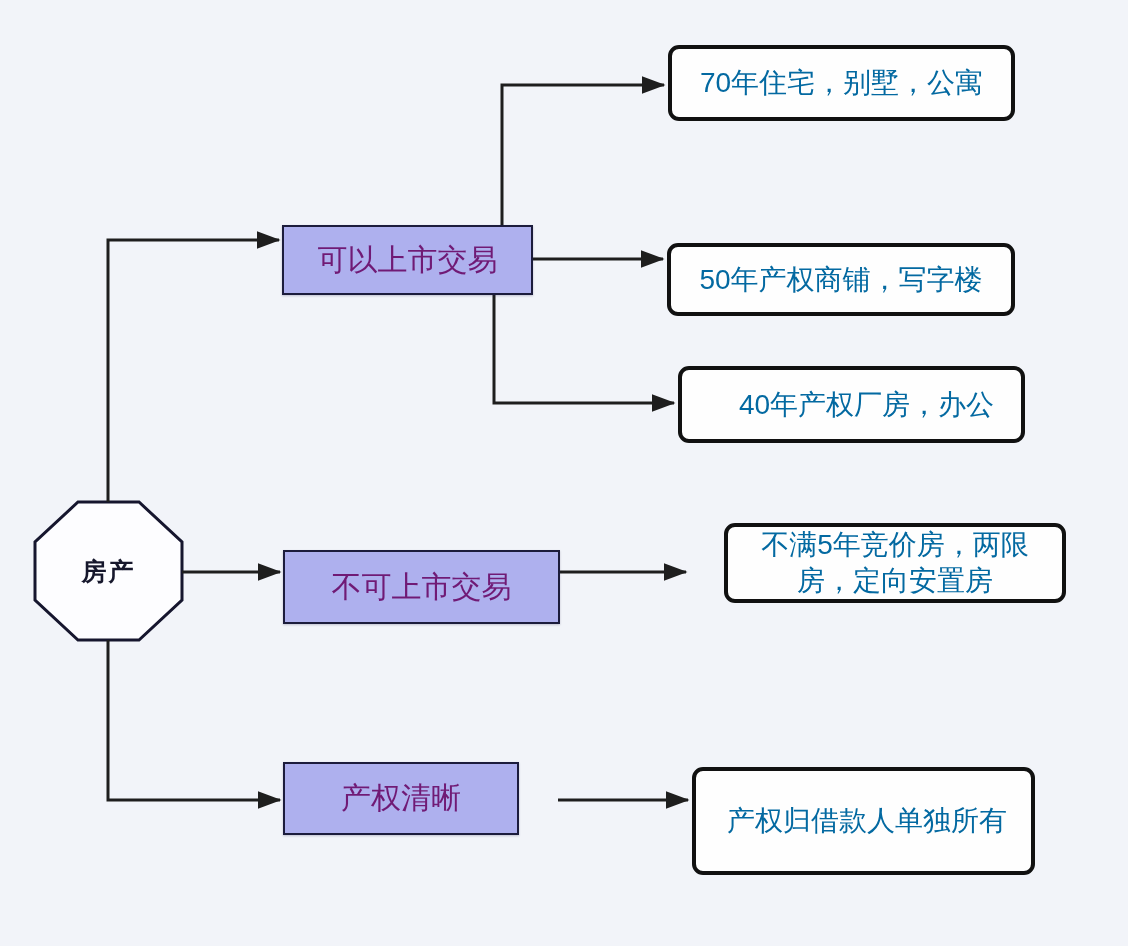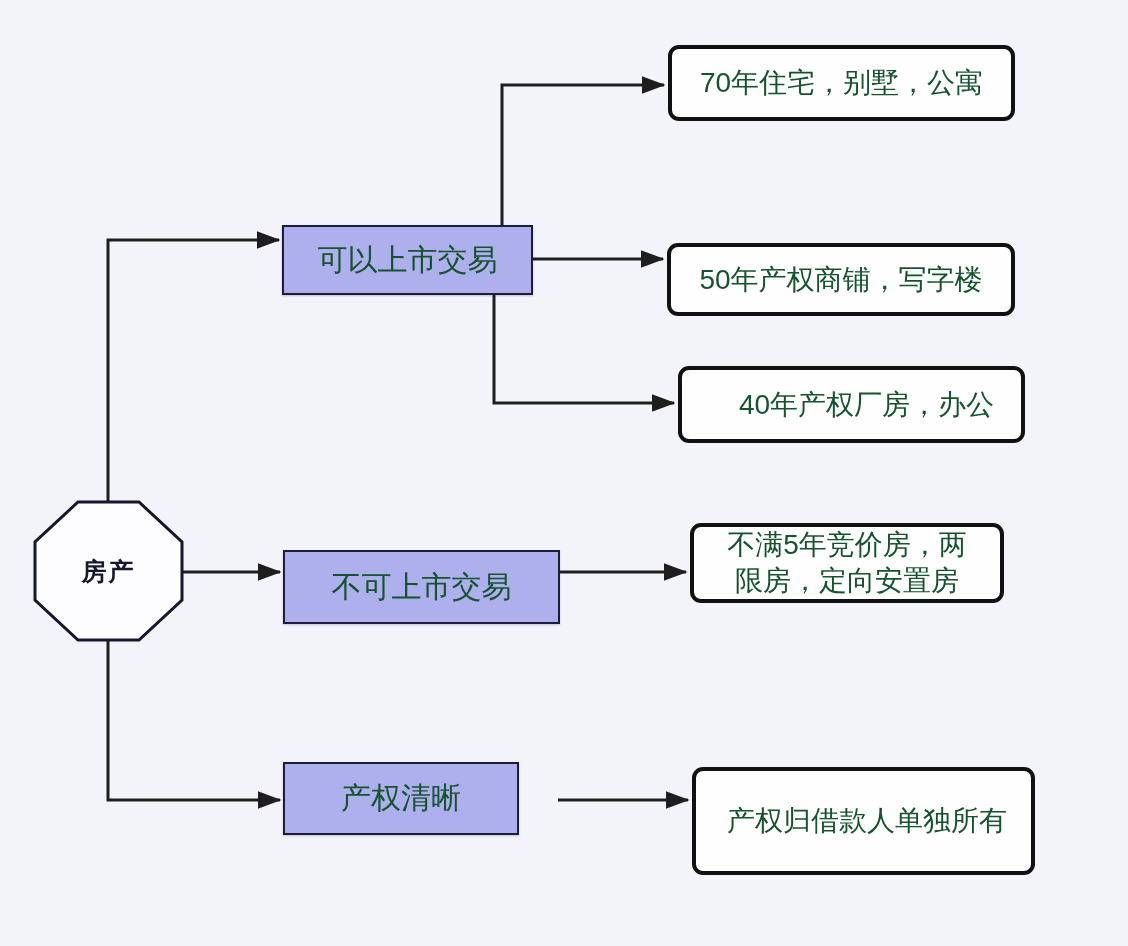--- a/index.html
+++ b/index.html
@@ -35,40 +35,40 @@
     font-weight: bold;
     letter-spacing: 2px;
     color: #16172c;
     background: transparent;
   }
   .branch {
     background: #aeb0ee;
     border: 2px solid #1c1c3c;
     font-size: 30px;
     font-weight: 500;
-    color: #14532d;
+    color: #701a75;
     box-shadow: 0 1px 2px rgba(40,40,80,0.25);
   }
   .leaf {
     background: #fefefe;
     border: 4px solid #111111;
     border-radius: 11px;
     font-size: 28px;
-    color: #14532d;
+    color: #0369a1;
     line-height: 36px;
   }
   
   #root-label   { left: 35px;  top: 502px; width: 147px; height: 138px; }
   #branch-1     { left: 282px; top: 225px; width: 251px; height: 70px;  }
   #branch-2     { left: 283px; top: 534px; width: 277px; height: 74px; margin-top: 16px;  }
   #branch-3     { left: 283px; top: 762px; width: 236px; height: 73px;  }
   #leaf-1       { left: 668px; top: 45px;  width: 347px; height: 76px;  }
   #leaf-2       { left: 667px; top: 212px; width: 348px; height: 73px; margin-top: 31px;  }
   #leaf-3       { left: 678px; top: 366px; width: 347px; height: 77px; padding-left: 30px;  }
-  #leaf-4       { left: 690px; top: 523px; width: 314px; height: 80px;  padding: 0 22px; }
+  #leaf-4       { left: 724px; top: 523px; width: 342px; height: 80px;  padding: 0 22px; }
   #leaf-5       { left: 692px; top: 767px; width: 343px; height: 108px; padding-left: 7px; }
 </style>
 </head>
 <body>
 
 <div id="canvas">
 
   <svg id="lines" viewBox="0 0 1128 946" xmlns="http://www.w3.org/2000/svg">
     <defs>
       <marker id="arrow" viewBox="0 0 8 6" refX="7.5" refY="3" markerWidth="8" markerHeight="6" orient="auto" markerUnits="strokeWidth">

